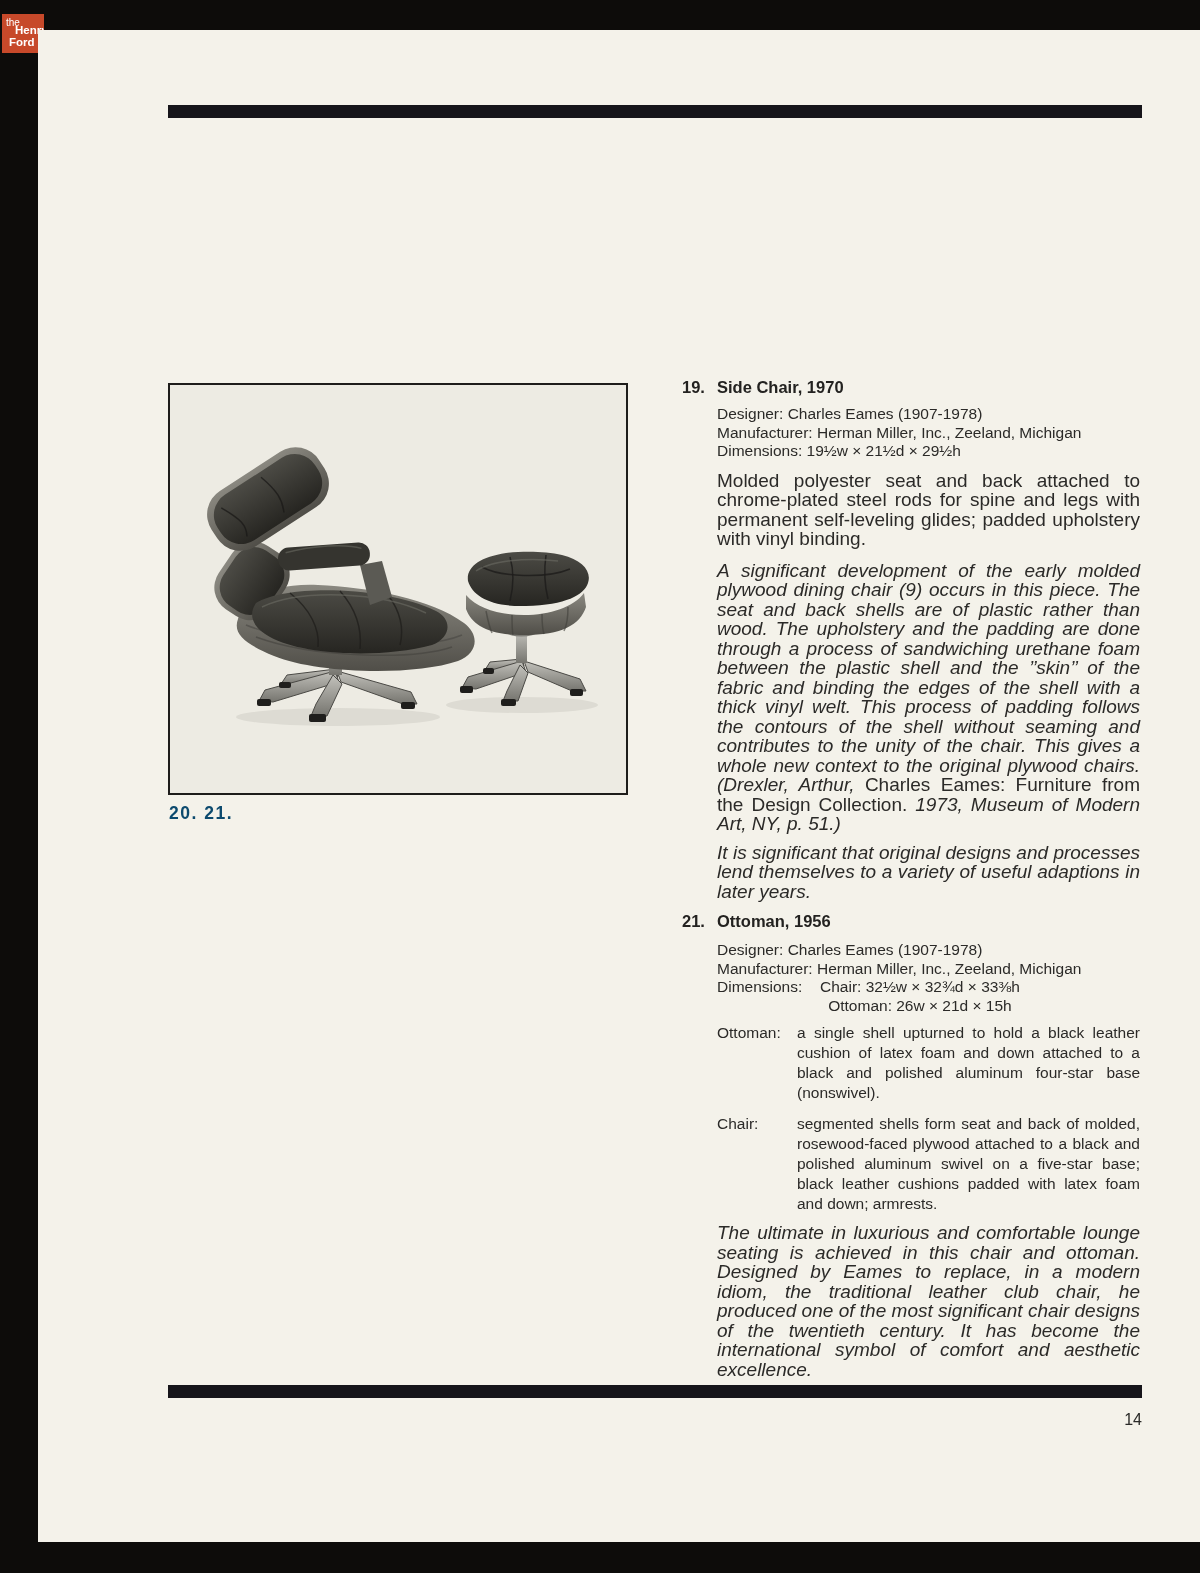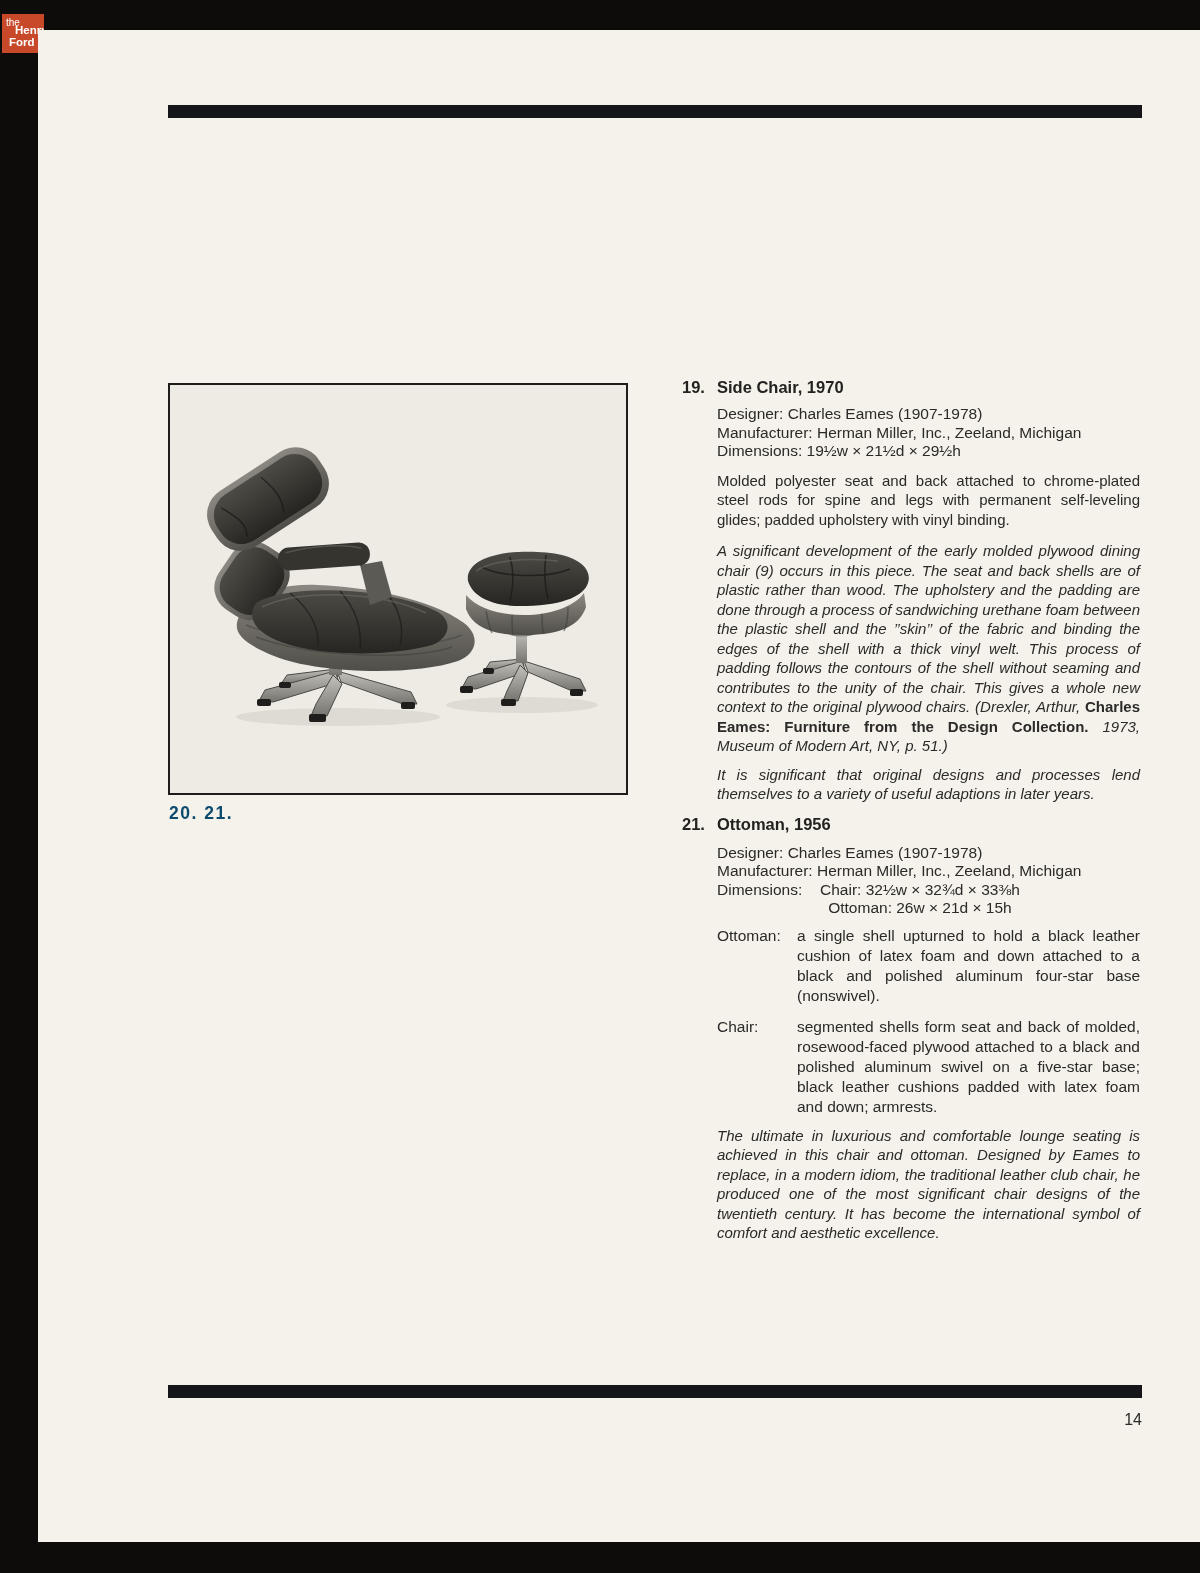--- a/index.html
+++ b/index.html
@@ -41,24 +41,24 @@
   }
   .entry-heading {
     display:flex; margin:0;
     font-size:16.5px; font-weight:bold; line-height:20px; color:#232220;
   }
   .entry-heading .num { flex:0 0 35px; }
   .h20 { margin-top:16px; }
   .h21 { margin-top:10px; }
 
   .meta { margin:8px 0 0 35px; font-size:15.5px; line-height:18.5px; }
-  .body { margin:10px 0 0 35px; font-size:15px; line-height:19.5px; }
+  .body { margin:10px 0 0 35px; font-size:19px; line-height:19.5px; }
   .just { text-align:justify; }
   .italic { font-style:italic; }
-  .roman { font-style:normal;font-weight:bold; }
+  .roman { font-style:normal; }
   .mt12 { margin-top:12px; }
   .mt9  { margin-top:9px; }
 
   .dim-row { display:flex; }
   .dim-label { flex:0 0 103px; }
   .dim-lines { display:flex; flex-direction:column;align-items:center; }
 
   .hang-row {
     display:flex; margin:11px 0 0 35px;
     font-size:15.5px; line-height:20px;

